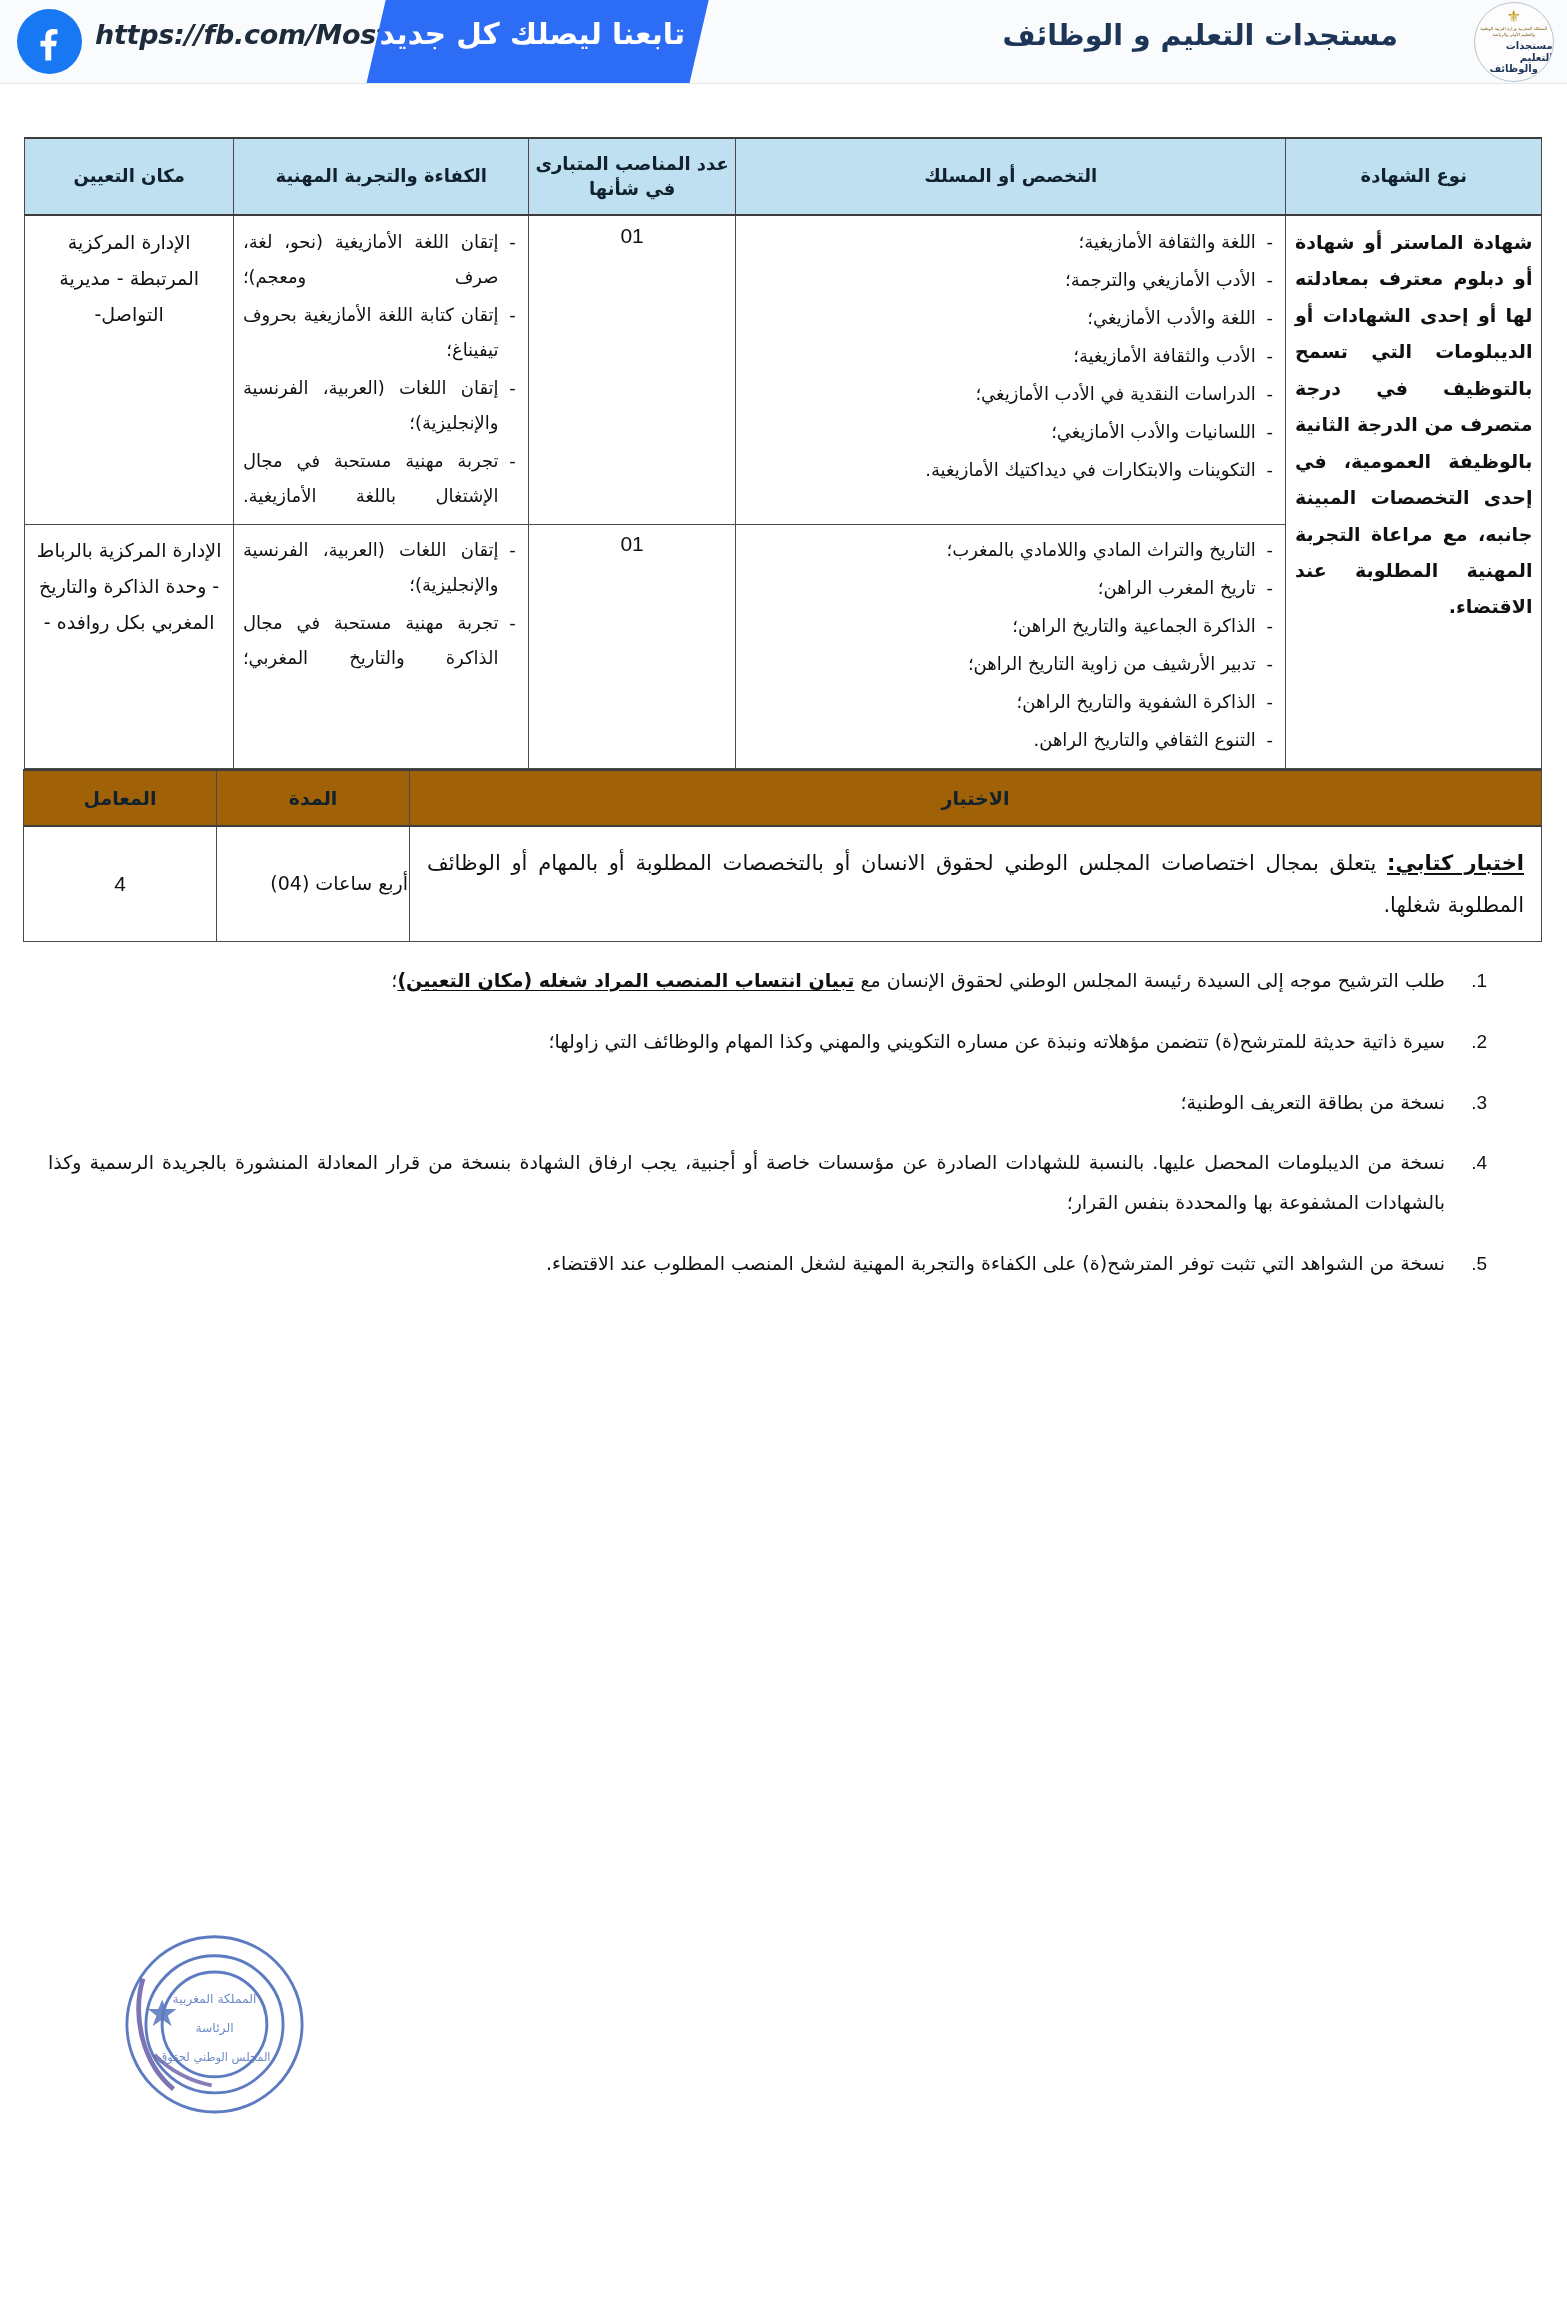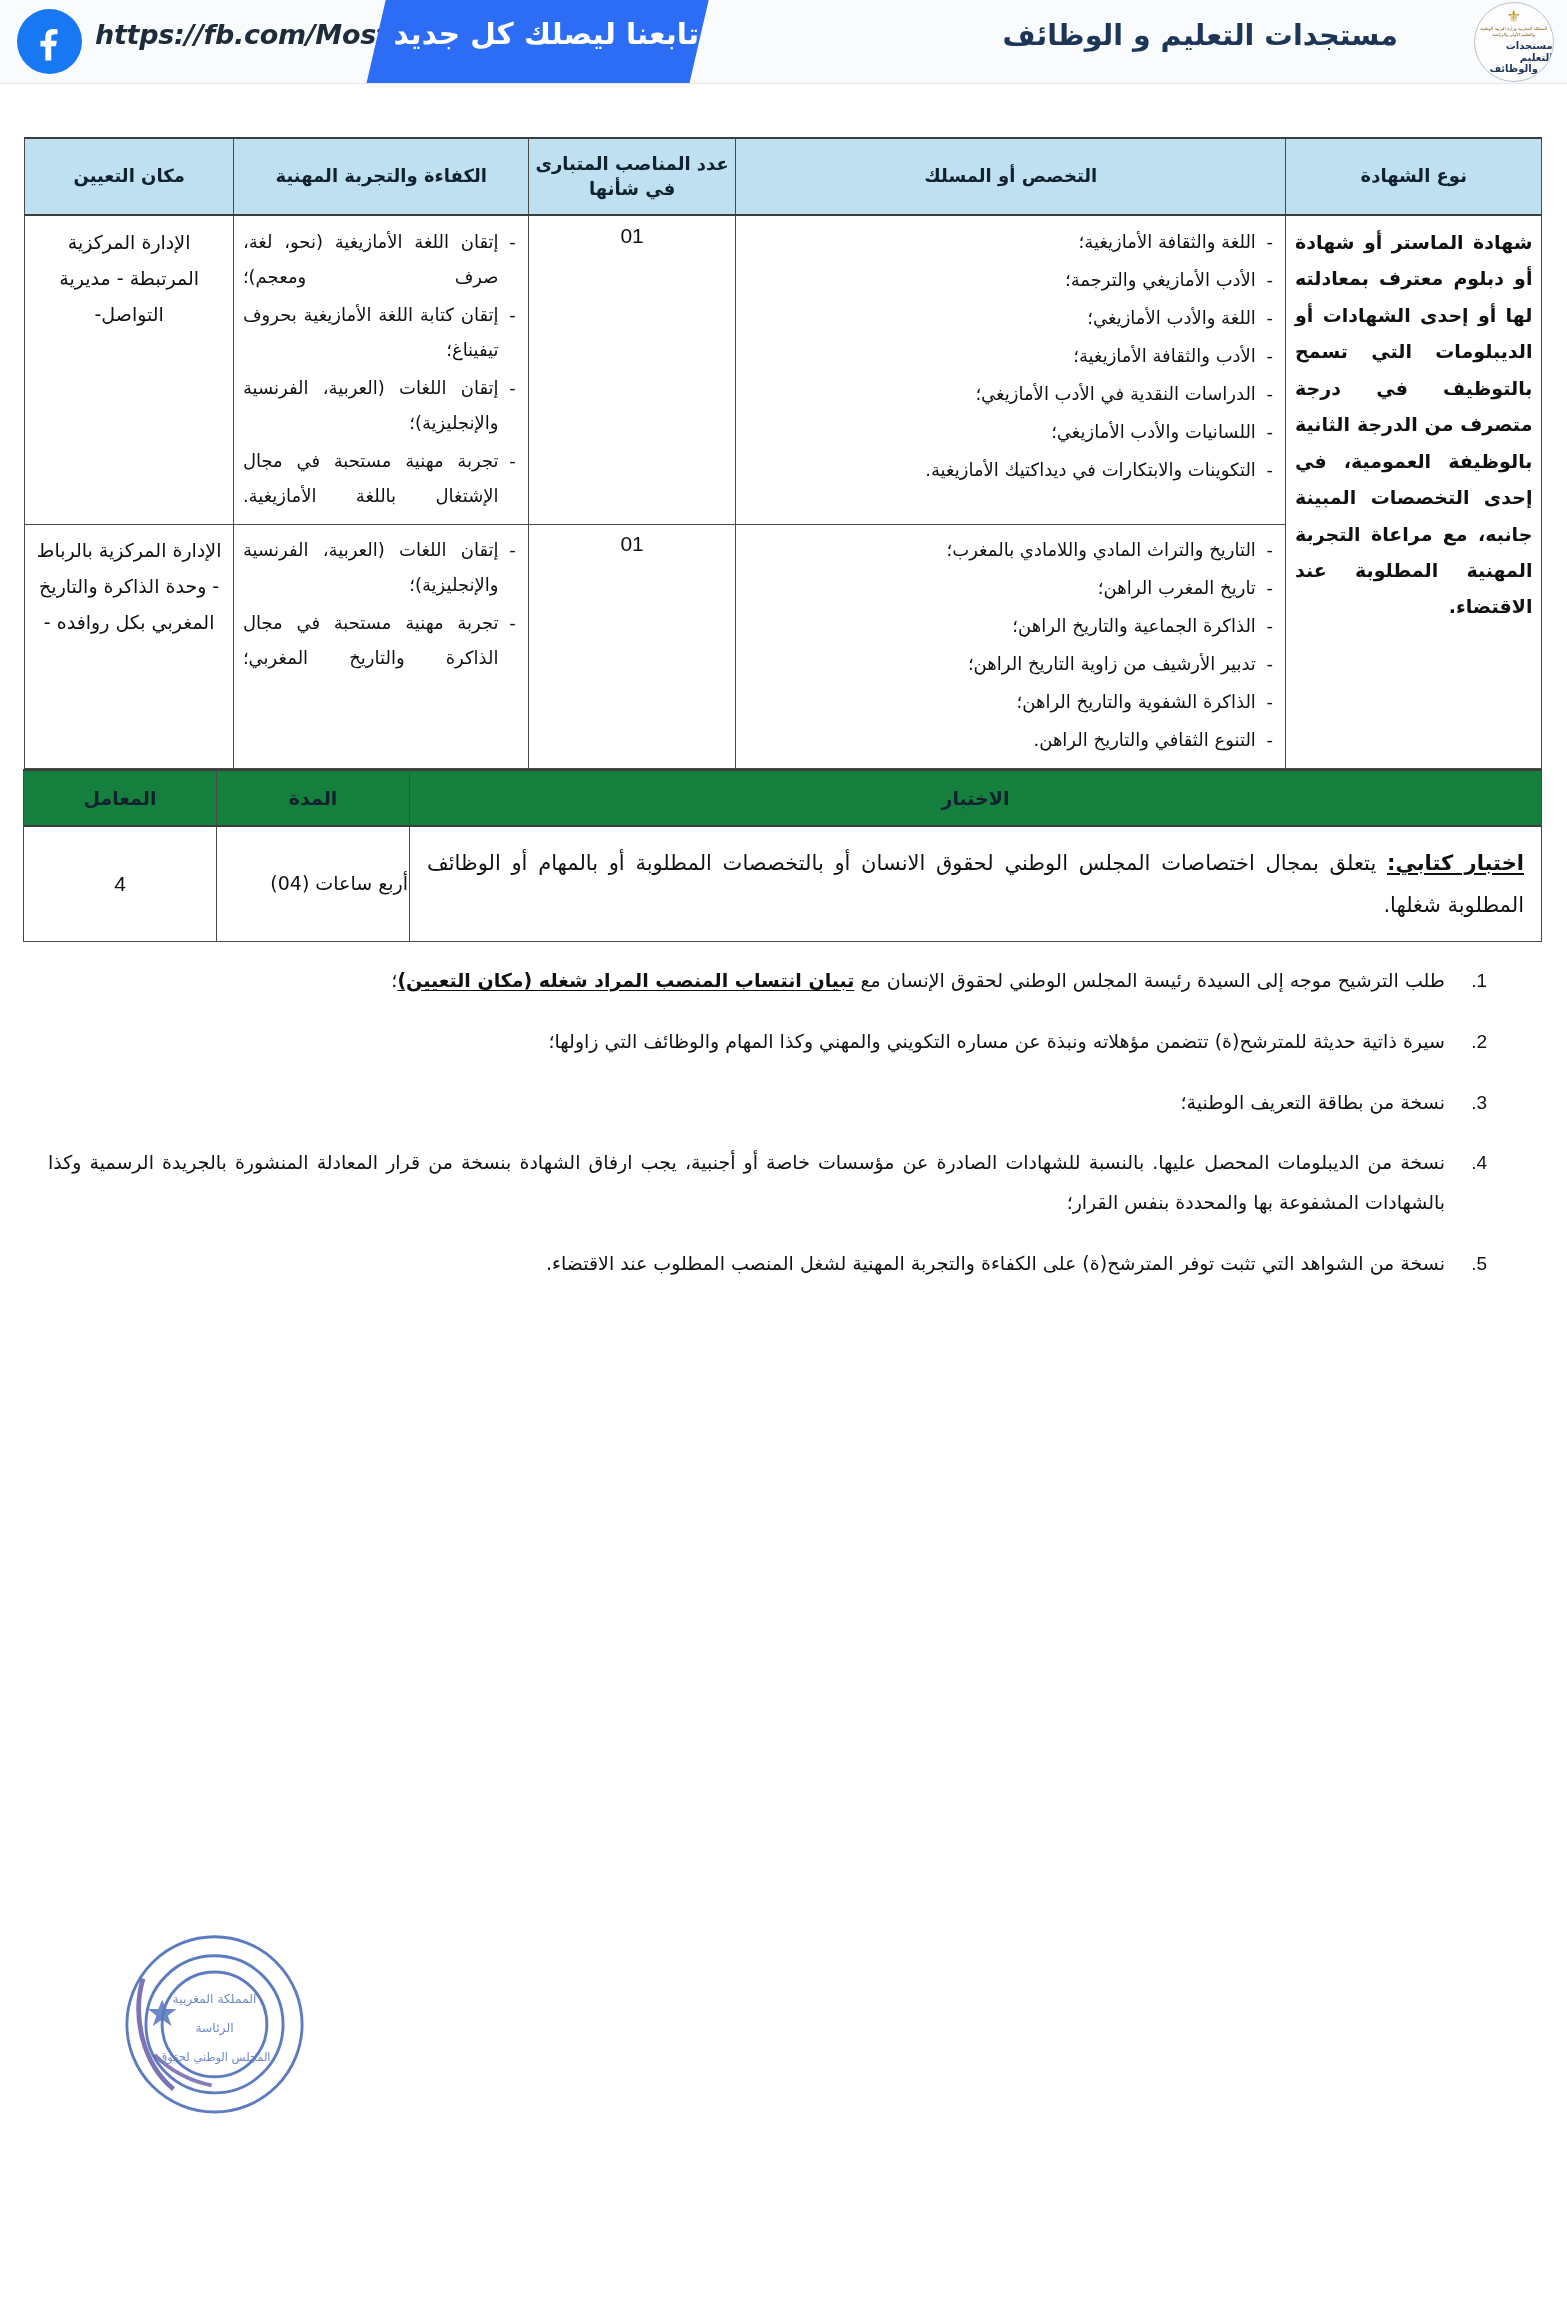--- a/index.html
+++ b/index.html
@@ -47,21 +47,21 @@
   }
   .banner-para {
     position: absolute;
     left: 376px; top: 0;
     width: 323px; height: 84px;
     background: #2d6df6;
     transform: skewX(-13deg);
   }
   .banner-para-text {
     position: absolute;
-    left: 404px; top: 17px;
+    left: 390px; top: 17px;
     width: 295px;
     text-align: center;
     font-size: 29.5px;
     font-weight: 700;
     color: #ffffff;
     direction: rtl;
     white-space: nowrap;
   }
   .banner-title {
     position: absolute;
@@ -194,21 +194,21 @@
   table.exam {
     border-collapse: collapse;
     width: 1518px;
     table-layout: fixed;
     direction: rtl;
   }
   table.exam th, table.exam td {
     border: 1.2px solid #4a4a4a;
   }
   table.exam thead th {
-    background: #15803d;
+    background: #a16207;
     text-align: center;
     vertical-align: middle;
     font-size: 19px;
     font-weight: 700;
     color: #11212e;
     padding: 16px 5.7px;
     border-top: 2.4px solid #3d3d3d;
     border-bottom: 2.4px solid #3d3d3d;
   }
   .ex-c-test { width: 1132px; }

